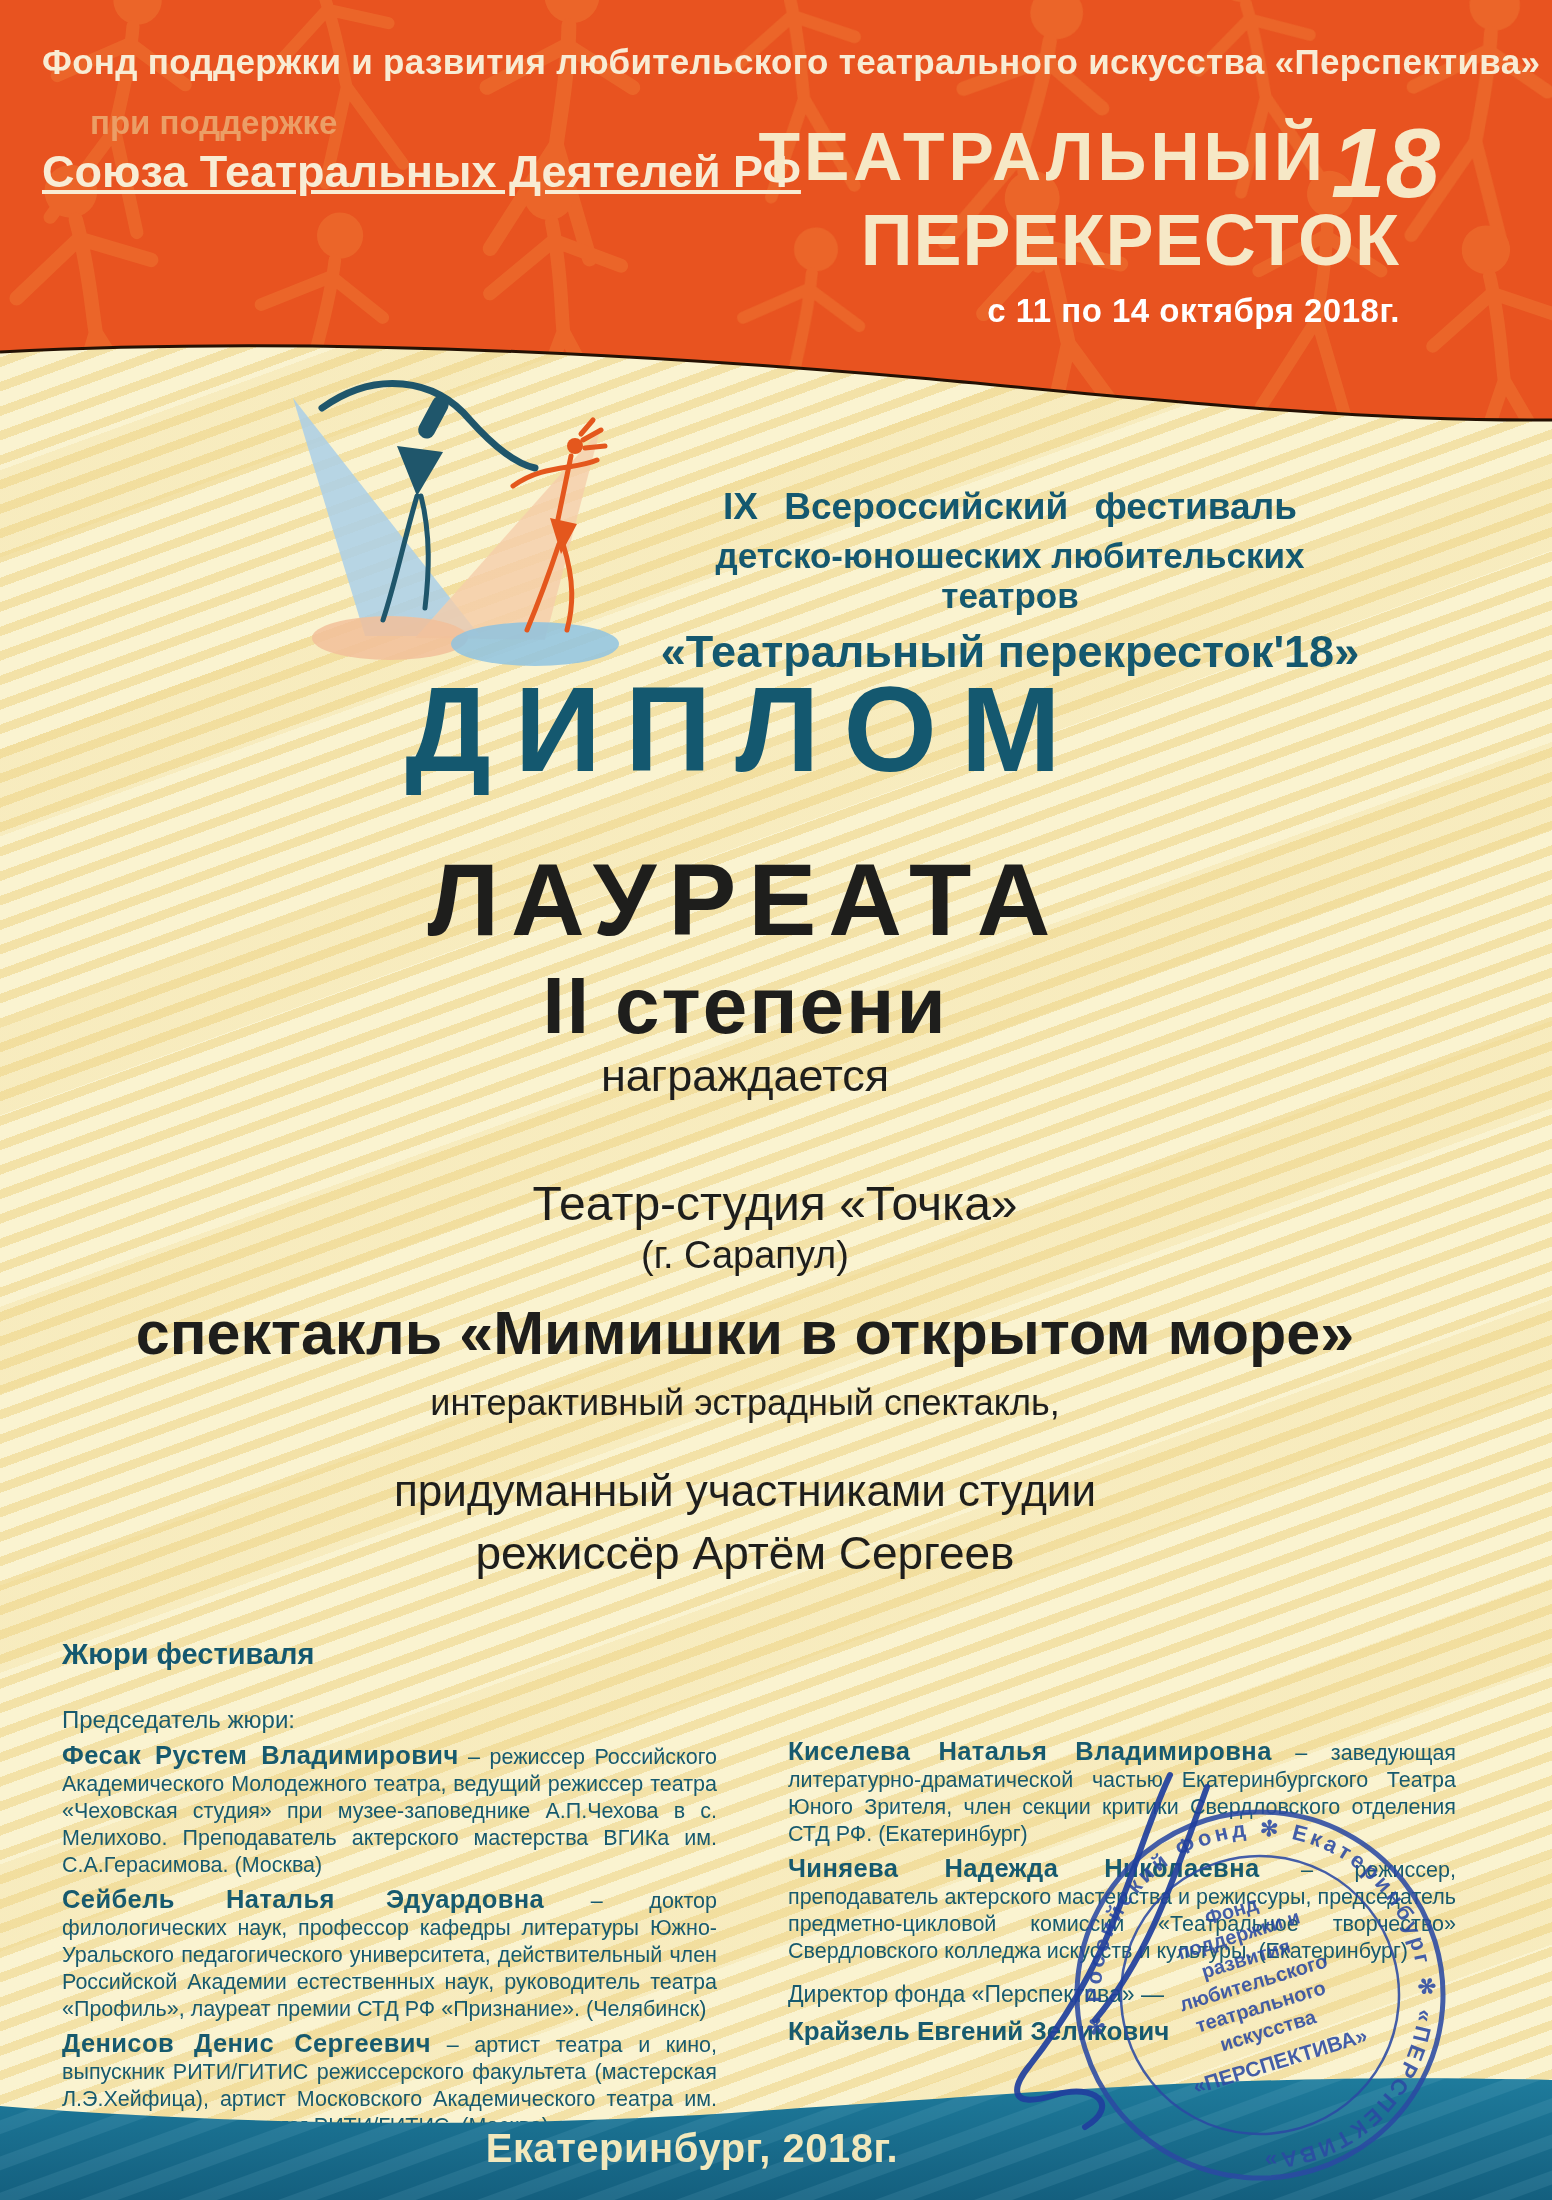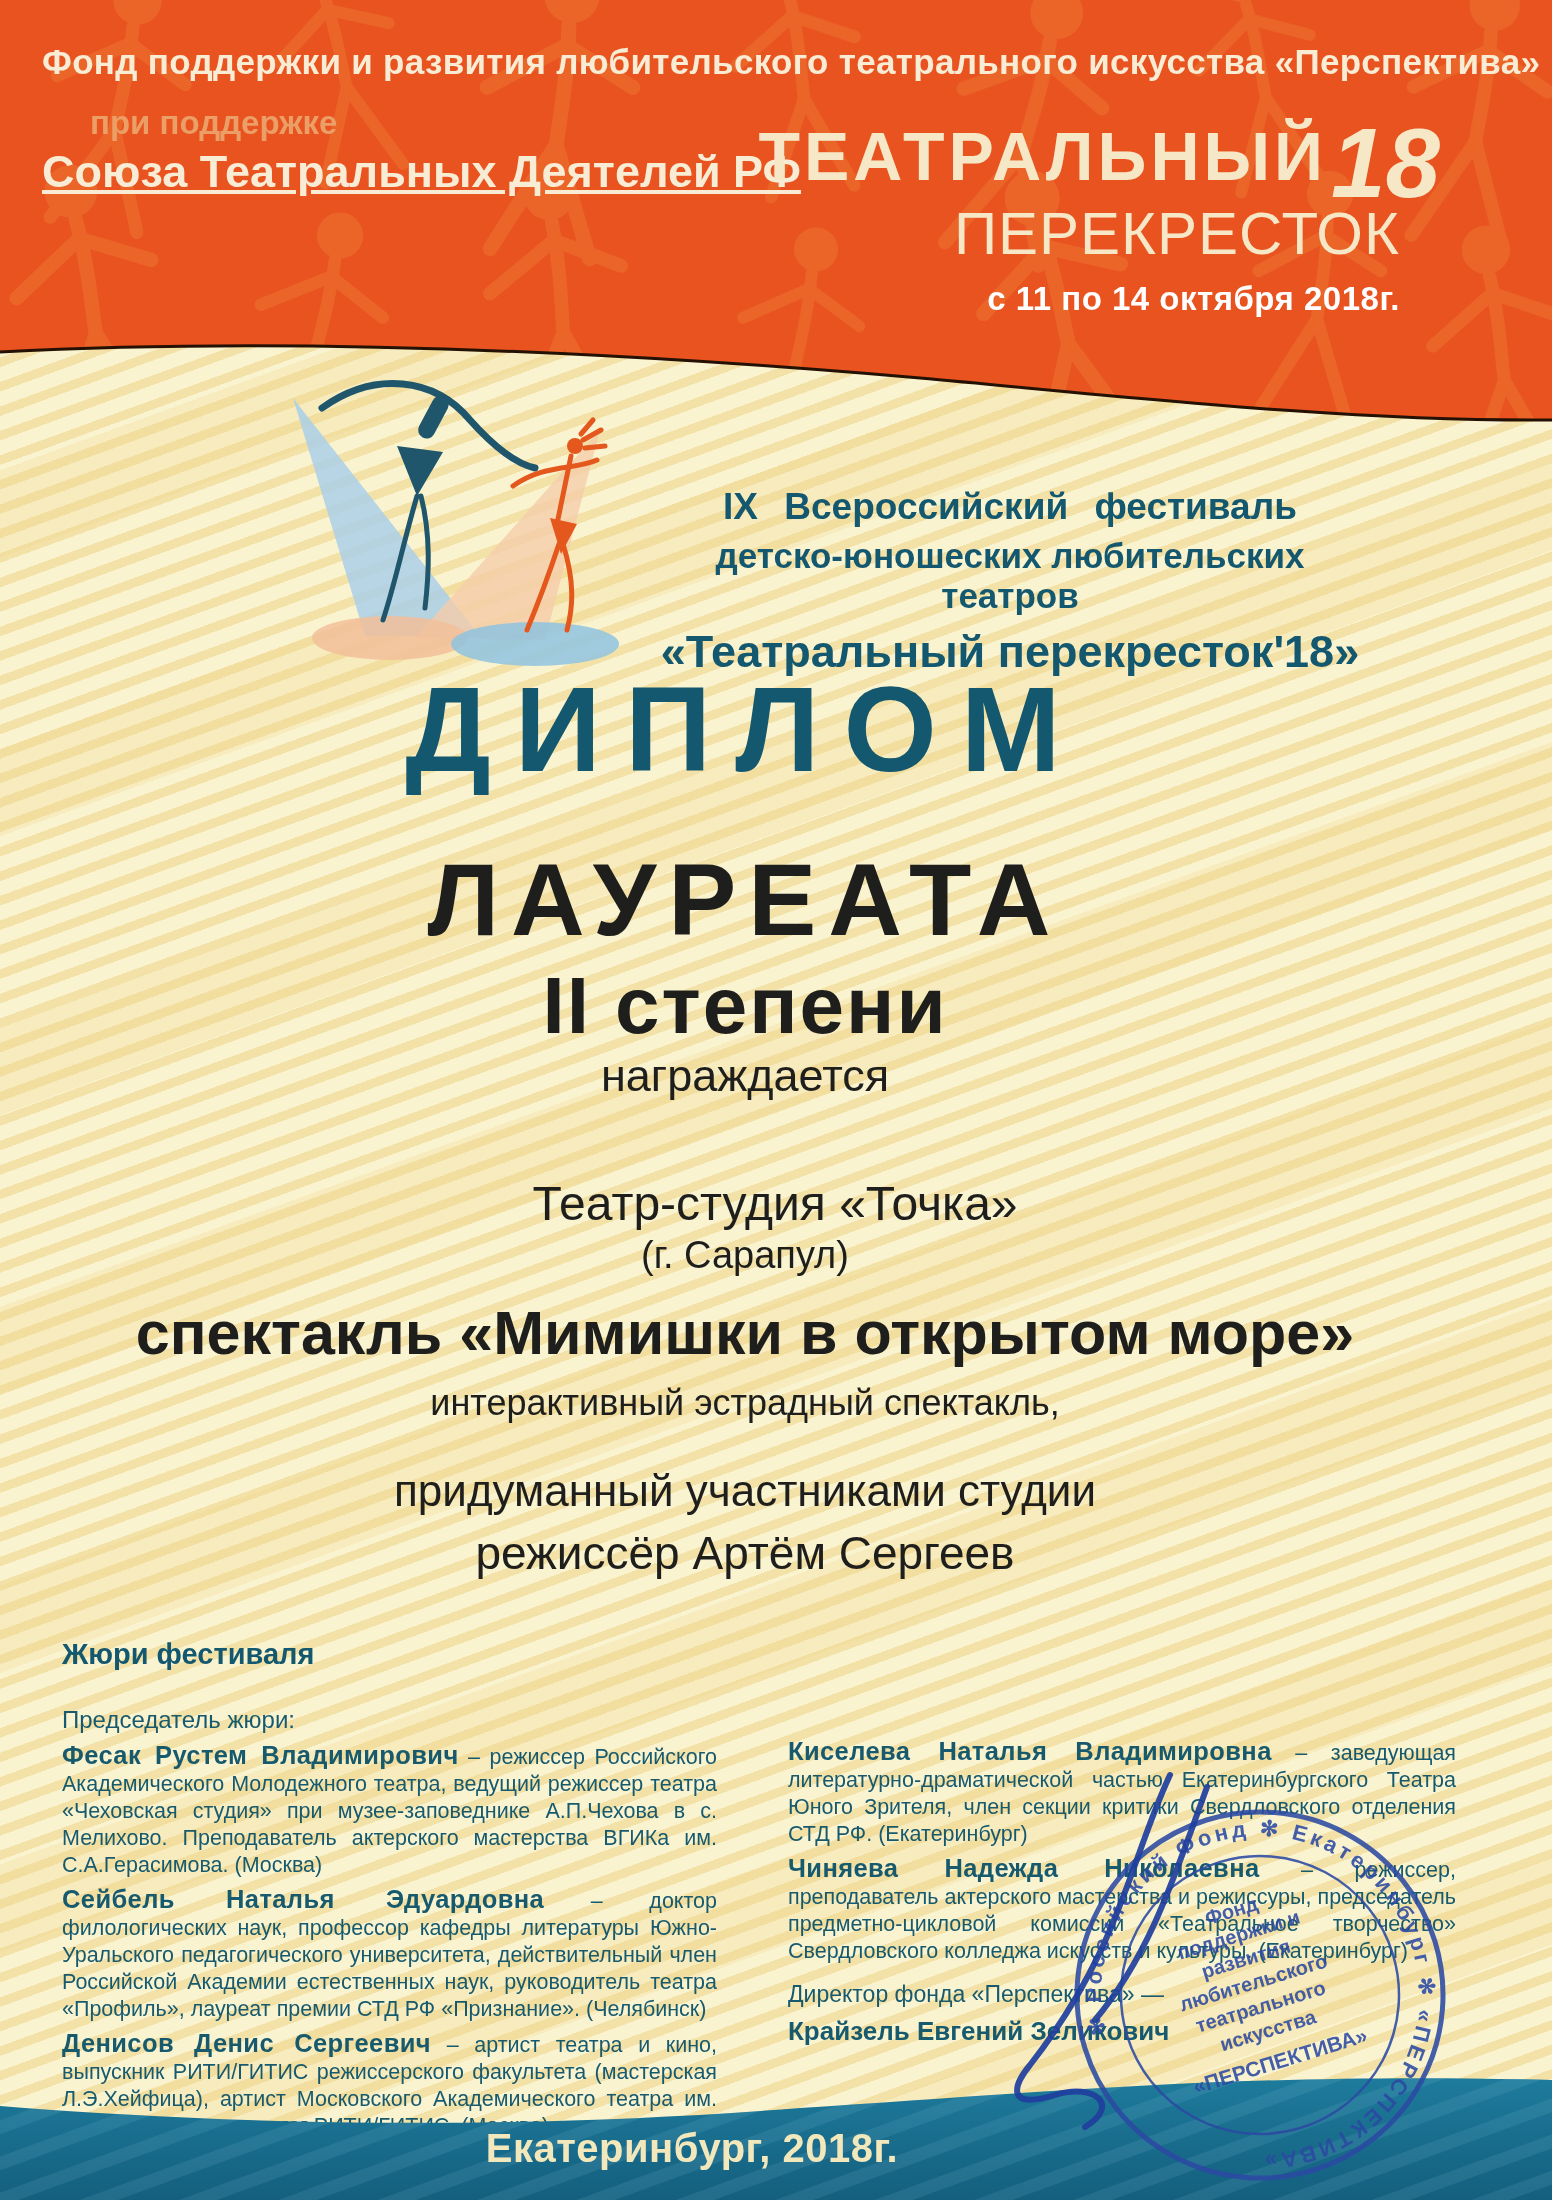--- a/index.html
+++ b/index.html
@@ -13,21 +13,21 @@
   }
   .abs{position:absolute;}
   
   .hdr-org{left:42px;top:42px;font-size:35px;font-weight:700;color:#f8ecd4;letter-spacing:.3px;}
   .hdr-support{left:42px;top:104px;font-size:33px;font-weight:700;color:#eb9e66;margin-left:48px;}
   .hdr-support-org{left:42px;top:146px;font-size:45px;font-weight:700;color:#f8ecd4;text-decoration:underline;}
   .hdr-title{top:112px;right:152px;text-align:right;color:#f6e8c6;}
   .t1{display:flex;justify-content:flex-end;align-items:flex-end;line-height:1;}
   .t1 .word{font-size:68px;font-weight:700;letter-spacing:4px;}
   .t1 .yr{font-size:98px;font-weight:700;font-style:italic;line-height:.8;margin-right:-40px;margin-left:4px;transform:translateY(12px);}
-  .t2{font-size:60px;font-weight:400;letter-spacing:1px;line-height:1;margin-top:14px;}
+  .t2{font-size:72px;font-weight:700;letter-spacing:1px;line-height:1;margin-top:14px;}
   .tdate{font-size:33px;font-weight:700;color:#ffffff;margin-top:16px;letter-spacing:.5px;text-align:right;}
   
   .festival{left:660px;top:486px;width:700px;text-align:center;color:#14586f;}
   .f1{font-size:37px;font-weight:700;word-spacing:16px;}
   .f2{font-size:35px;font-weight:600;margin-top:8px;}
   .f3{font-size:45px;font-weight:700;margin-top:10px;}
   
   .c{left:0;width:1490px;text-align:center;color:#1e1e1c;}
   .diploma{top:660px;font-size:120px;font-weight:700;letter-spacing:24px;color:#14586f;}
   .laureate{top:842px;font-size:102px;font-weight:700;letter-spacing:12px;}

